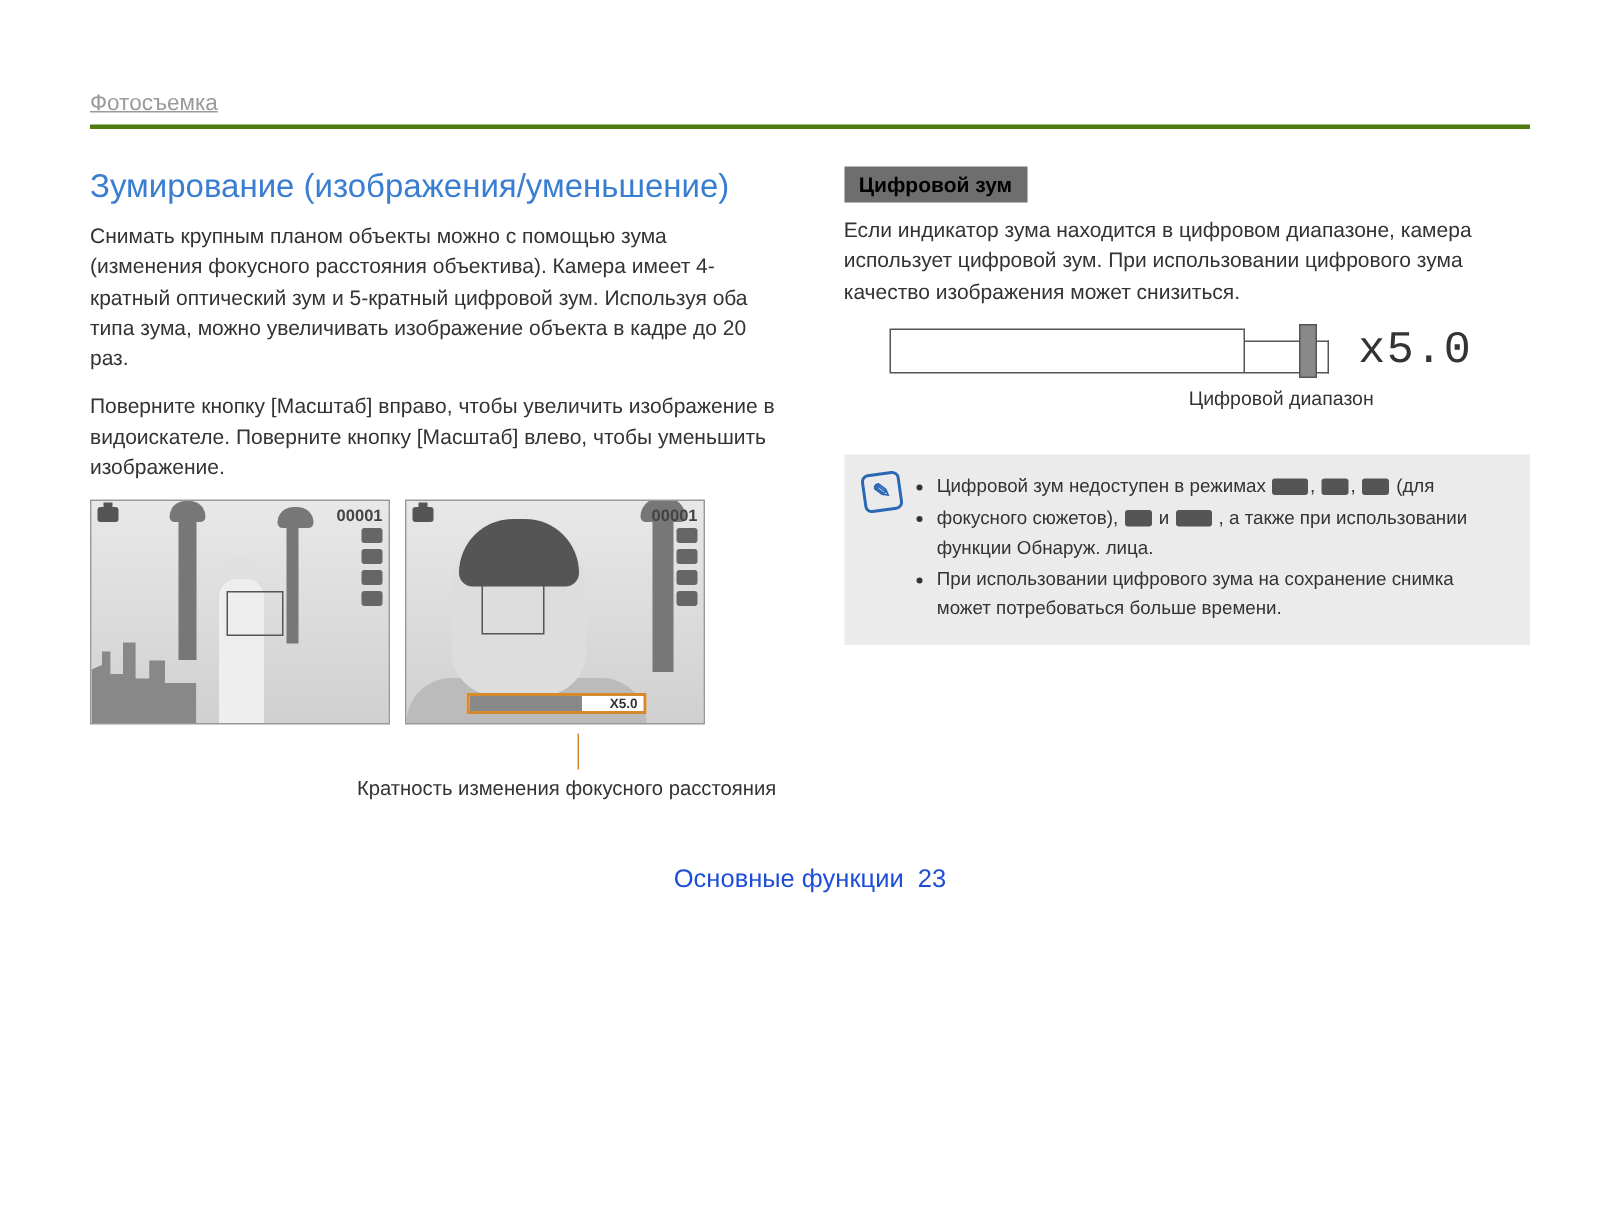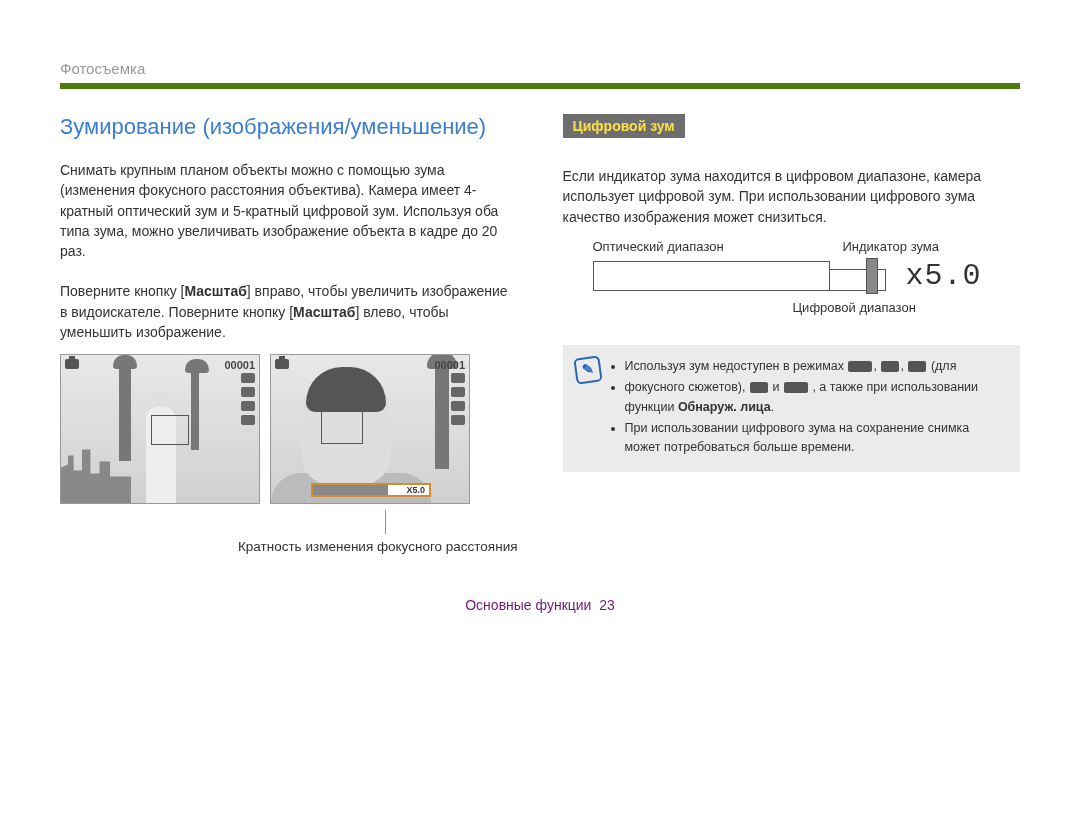--- a/index.html
+++ b/index.html
@@ -13,47 +13,47 @@
     height: 815px;
     box-sizing: border-box;
   }
   .page {
     padding: 60px 60px 20px 60px;
   }
   .header {
     color: #9a9a9a;
     font-size: 15px;
     padding-bottom: 6px;
-    border-bottom: 6px solid #4d7c0f;
+    border-bottom: 3px solid #4d7c0f;
     margin-bottom: 25px;
+    text-decoration: underline;
   }
   .columns {
     display: flex;
     gap: 45px;
   }
   .col {
     flex: 1;
     min-width: 0;
   }
   .title {
     color: #3a7ed2;
     font-size: 22px;
     font-weight: normal;
     margin: 0 0 10px 0;
   }
   .para {
     line-height: 1.45;
     margin-bottom: 12px;
-    margin-top: 20px;
-  }
-  .bold { font-weight: bold; text-align: center; }
+  }
+  .bold { font-weight: normal; text-align: center; }
   .sub-head {
     display: inline-block;
     background: #6e6e6e;
-    color: #fde047;
+    color: #000000;
     font-weight: bold;
     padding: 4px 10px;
     font-size: 14px;
     margin-bottom: 8px;
   }
   .viewfinders {
     display: flex;
     gap: 10px;
     margin-top: 8px;
     margin-bottom: 6px;
@@ -337,22 +337,22 @@
     display:inline-block;
     width: 18px; height: 11px;
     background:#555;
     border-radius:2px;
     vertical-align:middle;
     margin: 0 1px;
   }
   .micro-ic.smart { width:24px; }
   .footer {
     text-align:center;
-    font-size: 14px;
-    color:#701a75;
+    font-size: 17px;
+    color:#1d4ed8;
     margin-top: 40px;
   }
   .cam-ic {
     display:inline-block;
     width:14px; height:10px;
     background:#555;
     border-radius:2px;
     position:relative;
   }
   .cam-ic::before{
@@ -426,38 +426,34 @@
       <div class="zoom-line-down"></div>
       <div class="caption">Кратность изменения фокусного расстояния</div>
 
     </div>
 
     <div class="col">
       <div class="sub-head">Цифровой зум</div>
       <div class="para">Если индикатор зума находится в цифровом диапазоне, камера использует цифровой зум. При использовании цифрового зума качество изображения может снизиться.</div>
 
       <div class="range-diagram">
-        <div class="range-labels">
-          <span class="opt">Оптический диапазон</span>
-          <span class="ind">Индикатор зума</span>
-        </div>
         <div class="range-bar">
           <div class="range-optical"></div>
           <div class="range-digital"></div>
           <div class="range-indicator"></div>
           <span class="range-value">x5.0</span>
         </div>
         <div class="range-digital-label">Цифровой диапазон</div>
       </div>
 
       <div class="note-box">
         <div class="note-icon">✎</div>
         <ul>
           <li>
-            <span>Используя зум недоступен в режимах </span>
+            <span>Цифровой зум недоступен в режимах </span>
             <span class="micro-ic smart"></span>,
             <span class="micro-ic"></span>,
             <span class="micro-ic"></span>
             <span> (для</span>
           </li>
           <li>
             <span>фокусного сюжетов), </span>
             <span class="micro-ic"></span>
             <span> и </span>
             <span class="micro-ic smart"></span>

